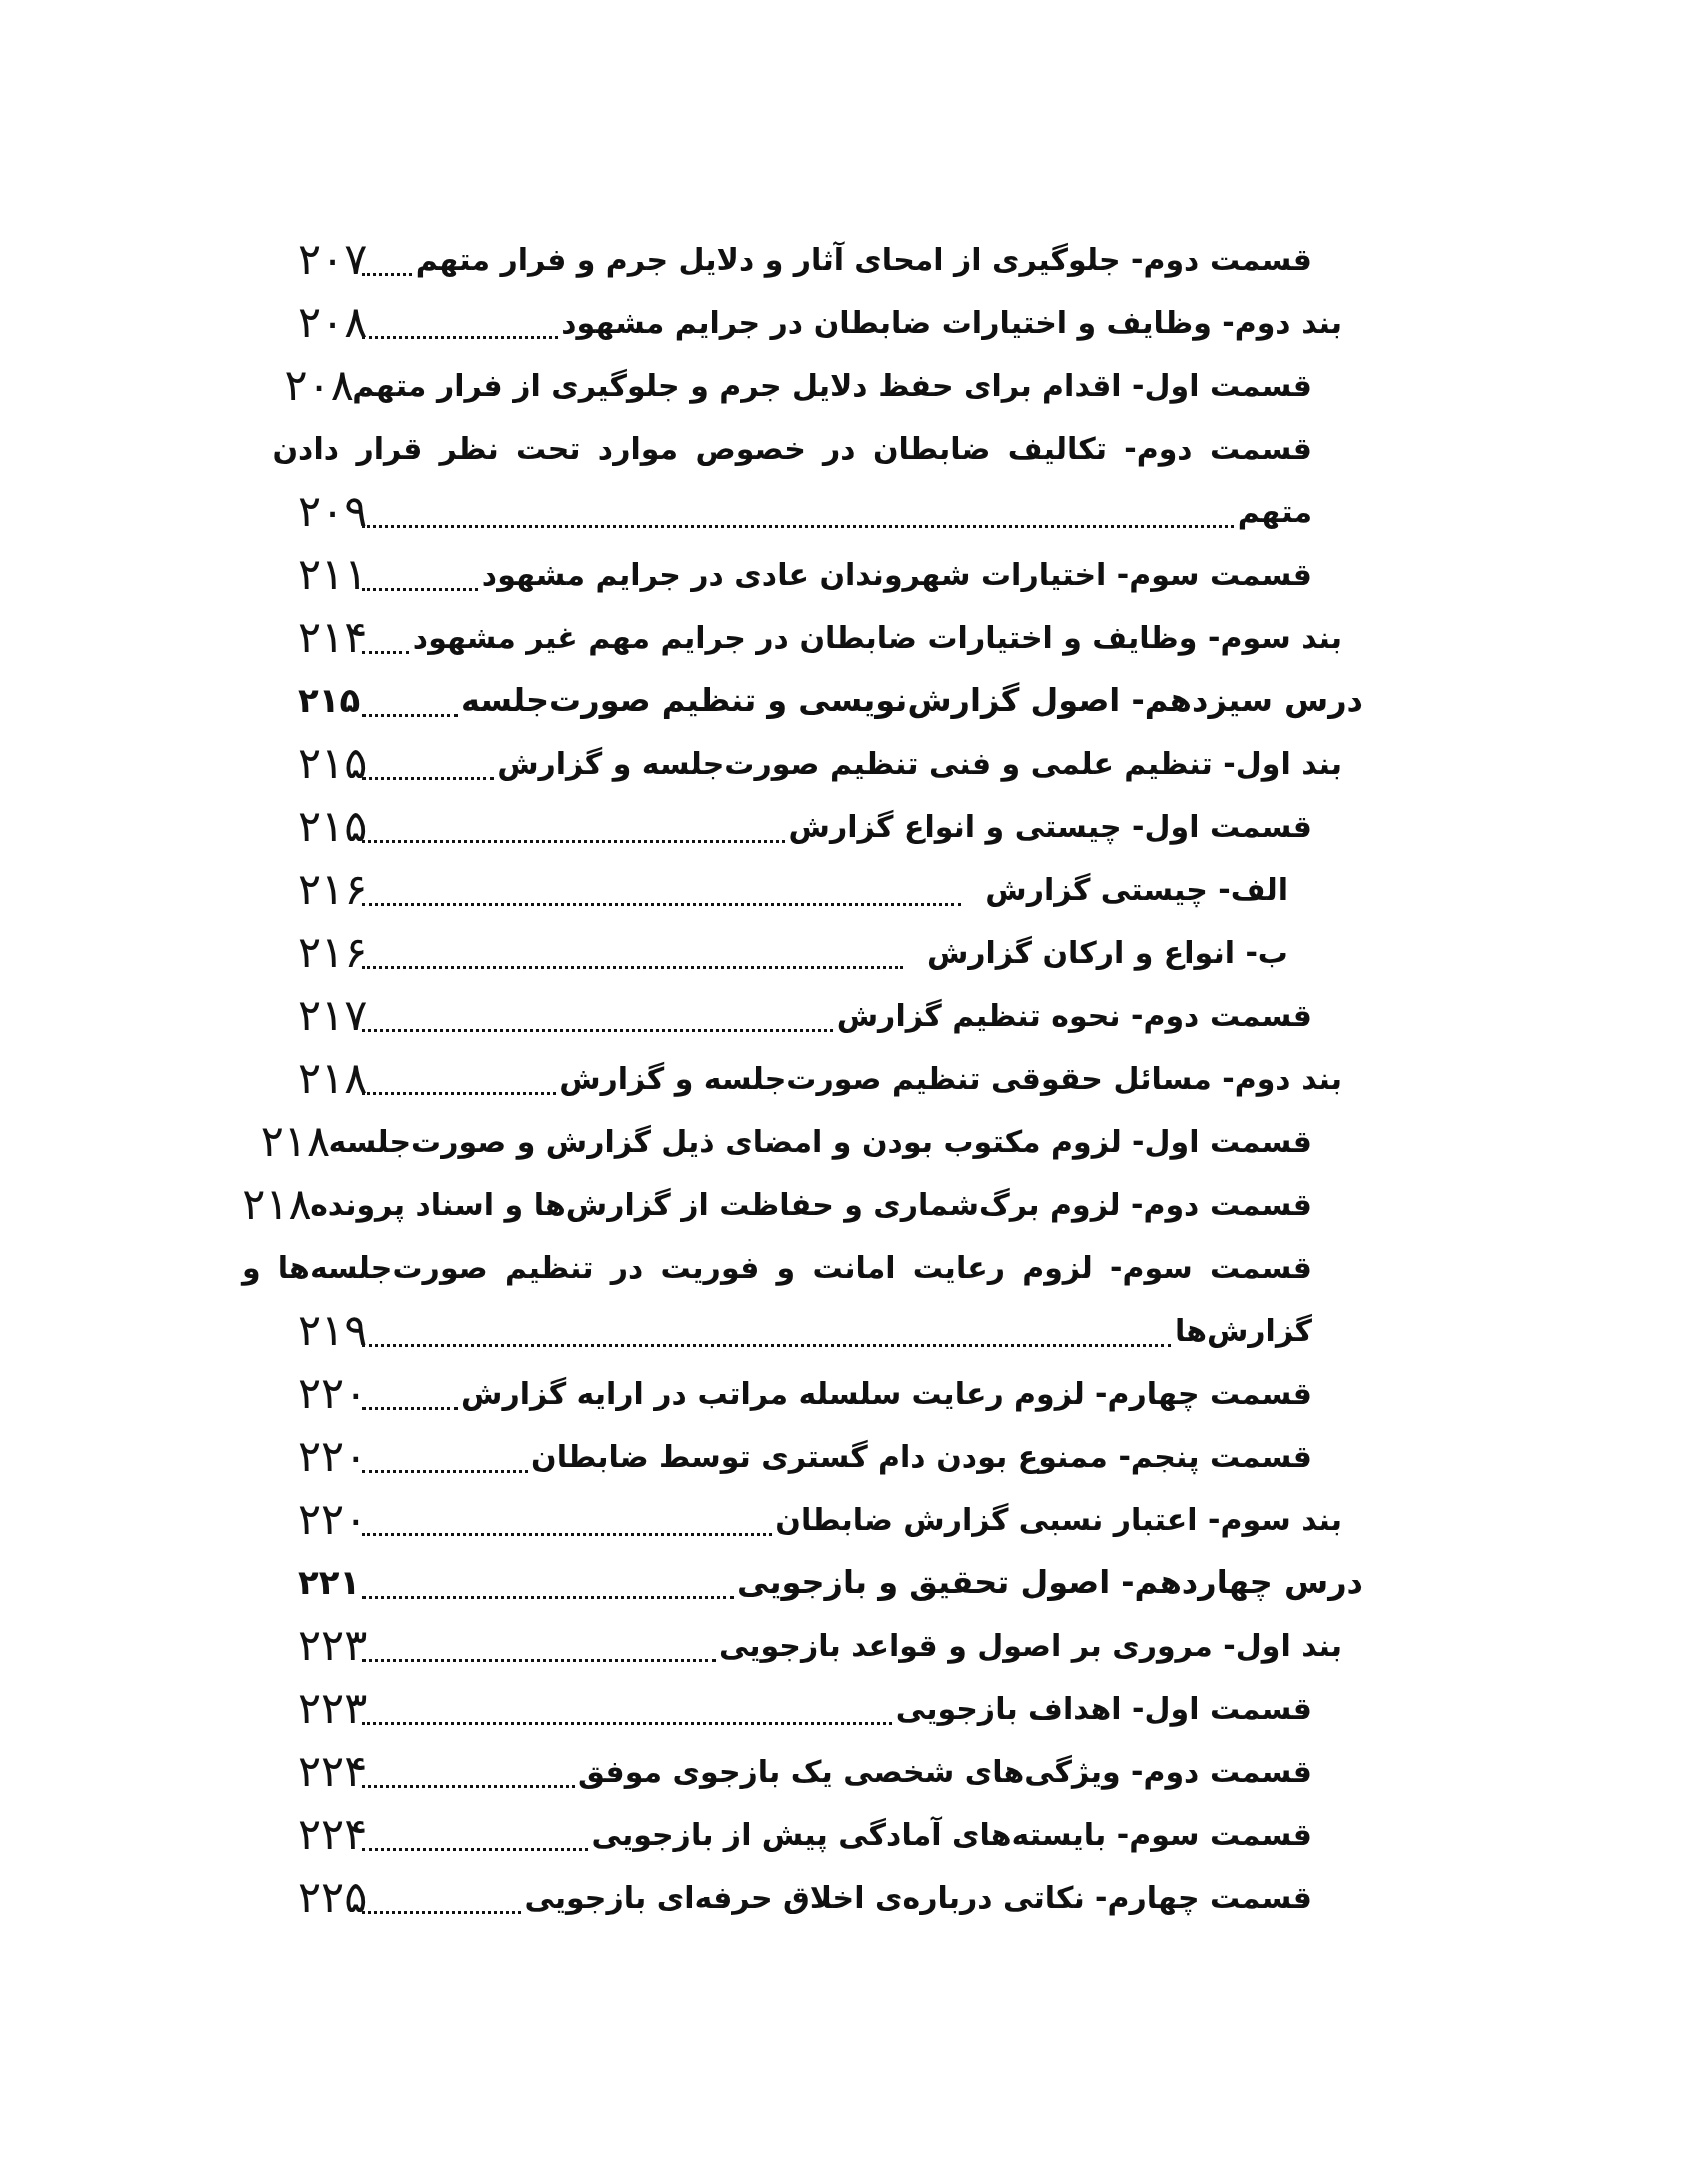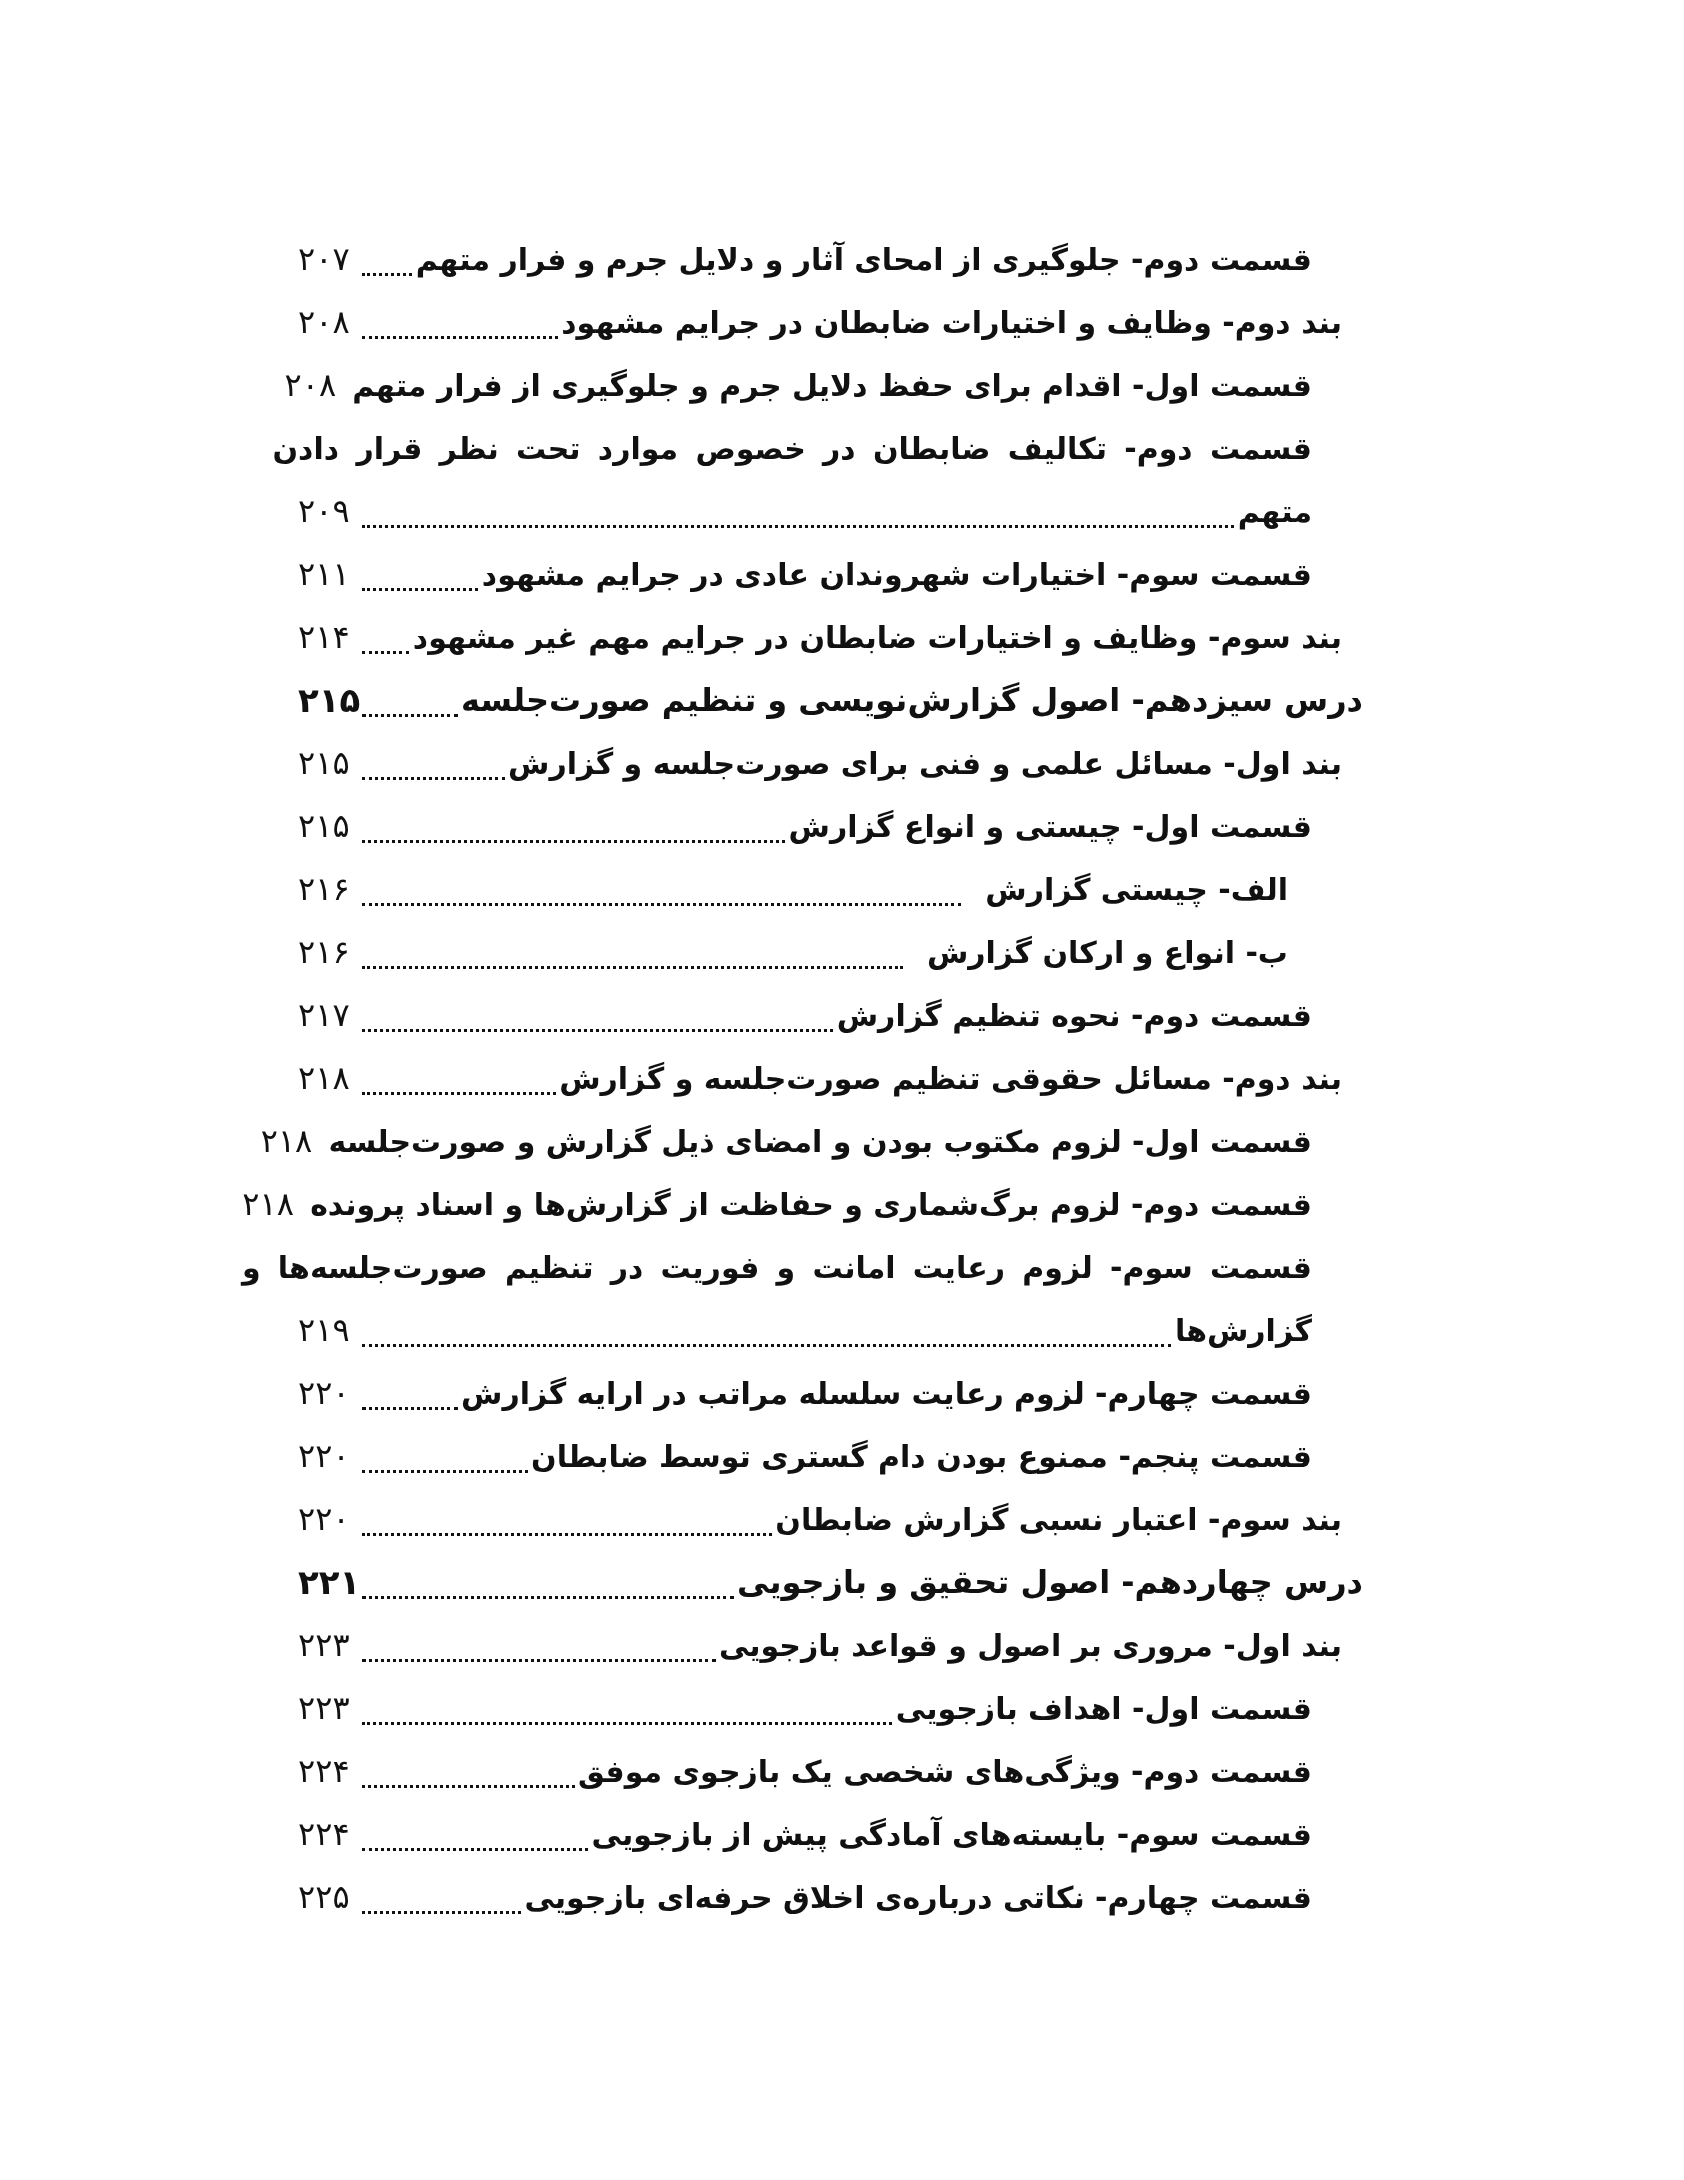--- a/index.html
+++ b/index.html
@@ -48,21 +48,21 @@
       left: 0;
       right: 0;
       bottom: 15.3px;
       border-bottom: 3.4px dotted #111;
     }
     .row .page {
       flex: 0 0 auto;
       width: 61px;
       text-align: left;
       direction: ltr;
-      font-size: 32px;
+      font-size: 43px;
     }
     .lvl-lesson { padding-right: 0; font-weight: bold; font-size: 32px; }
     .lvl-lesson .page { font-weight: bold; font-size: 34px; }
     .lvl-band { padding-right: 21px; }
     .lvl-part { padding-right: 51px; }
     .lvl-sub { padding-right: 75px; }
     .row.cont-first { text-align-last: justify; margin-left: 28px; }
     .row.cont-first .title {
       flex: 1 1 auto;
       word-spacing: 6.8px;
@@ -106,21 +106,21 @@
       <span class="title">بند سوم- وظایف و اختیارات ضابطان در جرایم مهم غیر مشهود</span>
       <span class="dots"></span>
       <span class="page">۲۱۴</span>
     </div>
     <div class="row lvl-lesson">
       <span class="title">درس سیزدهم- اصول گزارش‌نویسی و تنظیم صورت‌جلسه</span>
       <span class="dots"></span>
       <span class="page">۲۱۵</span>
     </div>
     <div class="row lvl-band">
-      <span class="title">بند اول- مسائل علمی و فنی برای صورت‌جلسه و گزارش</span>
+      <span class="title">بند اول- تنظیم علمی و فنی تنظیم صورت‌جلسه و گزارش</span>
       <span class="dots"></span>
       <span class="page">۲۱۵</span>
     </div>
     <div class="row lvl-part">
       <span class="title">قسمت اول- چیستی و انواع گزارش</span>
       <span class="dots"></span>
       <span class="page">۲۱۵</span>
     </div>
     <div class="row lvl-sub sub-spaced">
       <span class="title">الف- چیستی گزارش</span>

